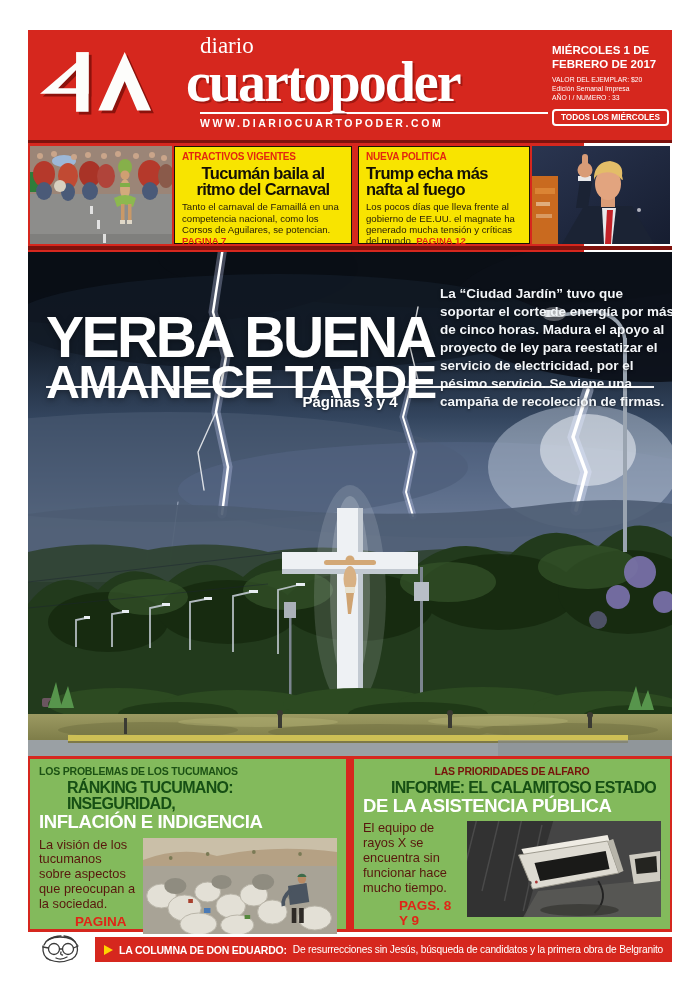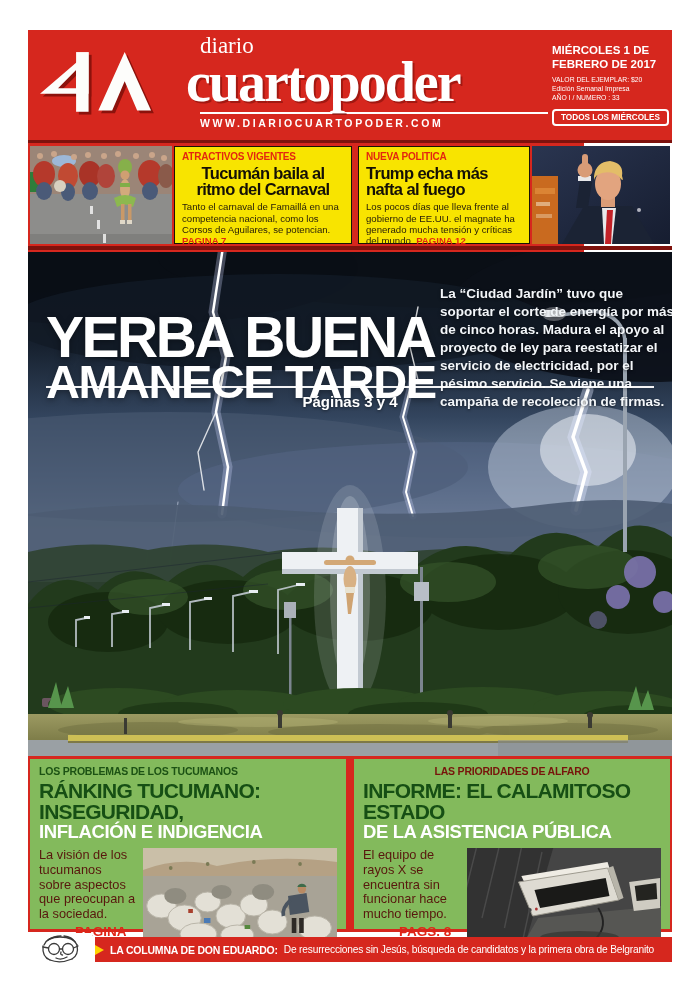--- a/index.html
+++ b/index.html
@@ -55,31 +55,31 @@
               text-shadow:0 1px 3px rgba(0,0,0,.5);}
 
   
   #bottomband{left:28px;top:756px;width:644px;height:176px;background:#d6271e;}
   .gbox{top:3px;width:316px;height:170px;background:#83ba5c;box-sizing:border-box;padding:7px 9px 5px;}
   #gbox-1{left:2px;}
   #gbox-2{left:326px;}
   .gkicker{font-size:10.5px;font-weight:bold;letter-spacing:-.2px;line-height:1;}
   #gbox-1 .gkicker{color:#1c5214;}
   #gbox-2 .gkicker{color:#77140b;text-align:center;}
-  .gh1{font-size:21px;font-weight:bold;color:#164f14;letter-spacing:-.7px;line-height:1.02;margin-top:3px;}
+  .gh1{font-size:16px;font-weight:bold;color:#164f14;letter-spacing:-.7px;line-height:1.02;margin-top:3px;margin-left:28px;}
   .gh2{font-size:18.5px;font-weight:bold;color:#fff;letter-spacing:-.4px;line-height:1.0;margin-top:1px;}
   .grow{display:flex;gap:7px;margin-top:6px;}
   .gbody{width:97px;font-size:12.8px;line-height:1.16;color:#58170d;}
   .gref{font-size:13.5px;font-weight:bold;color:#e02517;margin-top:2px;margin-left:36px;}
   .gphoto{flex:1;height:96px;overflow:hidden;}
 
   
   #caricature{left:30px;top:933px;width:62px;height:31px;}
   #redbar{left:95px;top:937px;width:577px;height:25px;background:#d6271e;display:flex;
-          align-items:center;gap:6px;box-sizing:border-box;white-space:nowrap;overflow:hidden;}
+          align-items:center;gap:6px;padding-left:9px;box-sizing:border-box;white-space:nowrap;overflow:hidden;}
   .tri{width:0;height:0;border-left:9px solid #ffd400;border-top:5.5px solid transparent;
        border-bottom:5.5px solid transparent;flex:0 0 auto;}
   .clabel{font-size:10.5px;font-weight:bold;color:#fff;letter-spacing:-.2px;}
   .ctext{font-size:10.2px;color:#fff;letter-spacing:-.2px;}
 
   svg{display:block;}
 </style>
 </head>
 <body>
 

